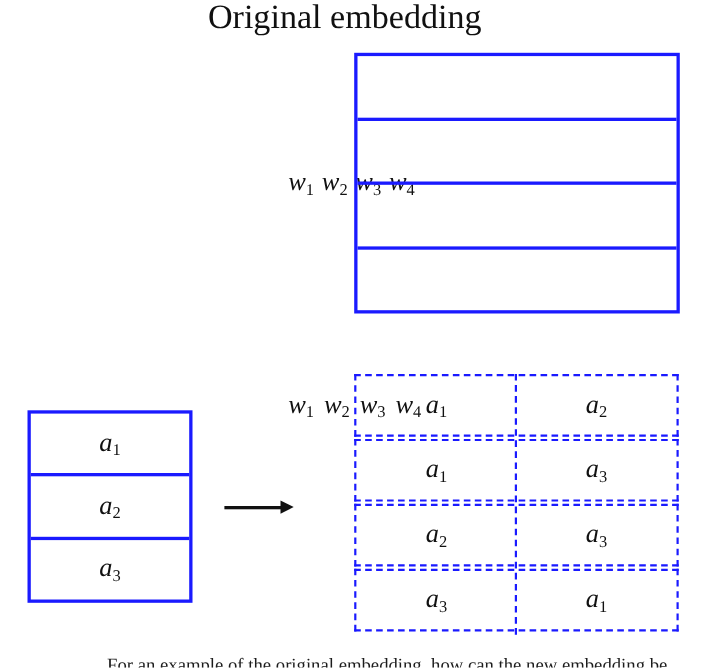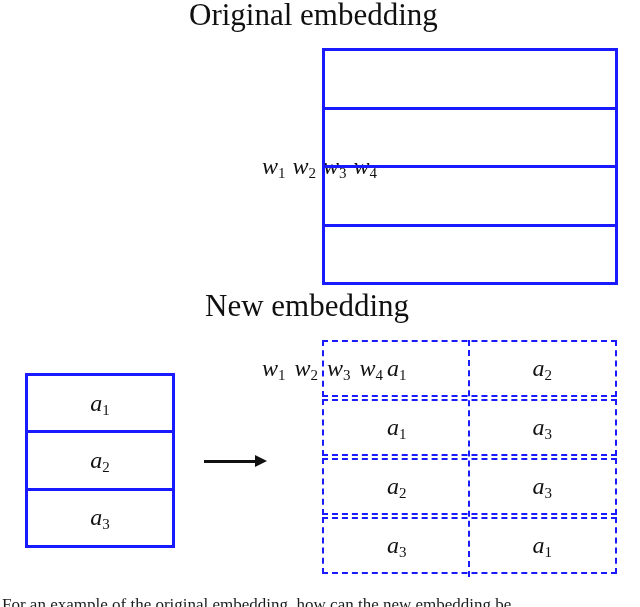--- a/index.html
+++ b/index.html
@@ -4,20 +4,21 @@
 <style>
   html, body { margin: 0; padding: 0; background: #ffffff; }
   #page {
     position: relative;
     width: 640px;
     height: 607px;
     background: #ffffff;
     overflow: hidden;
     font-family: "Liberation Serif", serif;
     color: #111111;
+    text-align: center;
   }
   .title {
     position: absolute;
     font-size: 31px;
     line-height: 1.15;
     color: #101010;
     white-space: nowrap;
   }
   #orig-title { left: 189px; top: -3px; }
   #new-title  { left: 205px; top: 288px; }
@@ -163,21 +164,20 @@
     </div>
   </div>
 
   <div id="orig-matrix">
     <div class="o-row"></div>
     <div class="o-row"></div>
     <div class="o-row"></div>
     <div class="o-row"></div>
   </div>
 
-  <div class="title" id="new-title">New embedding</div>
 
   <div id="attr-box">
     <div class="a-row">
       <span class="mvar"><i>a</i><sub>1</sub></span>
     </div>
     <div class="a-row">
       <span class="mvar"><i>a</i><sub>2</sub></span>
     </div>
     <div class="a-row">
       <span class="mvar"><i>a</i><sub>3</sub></span>

